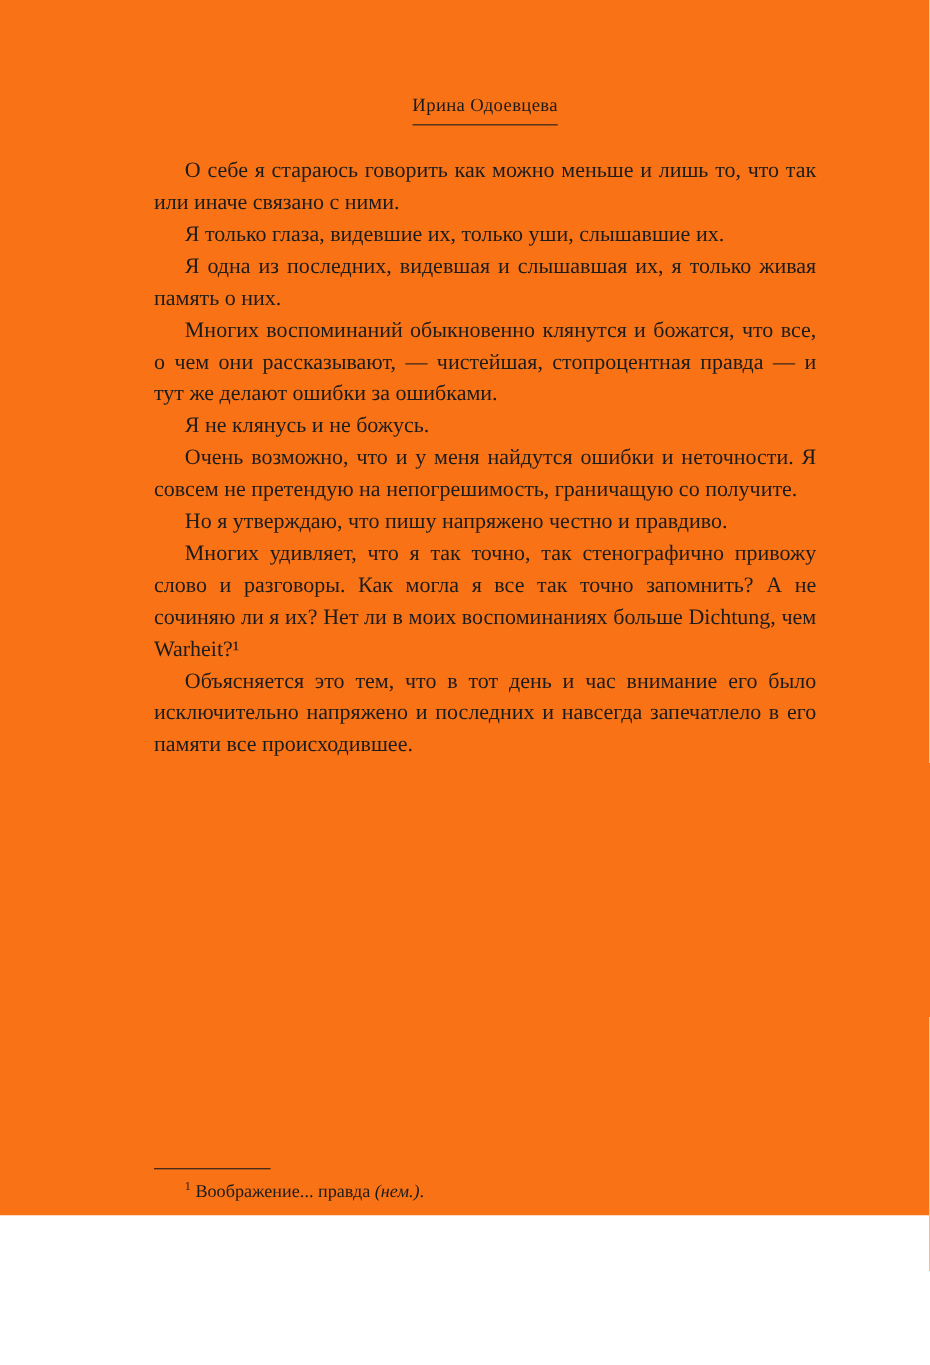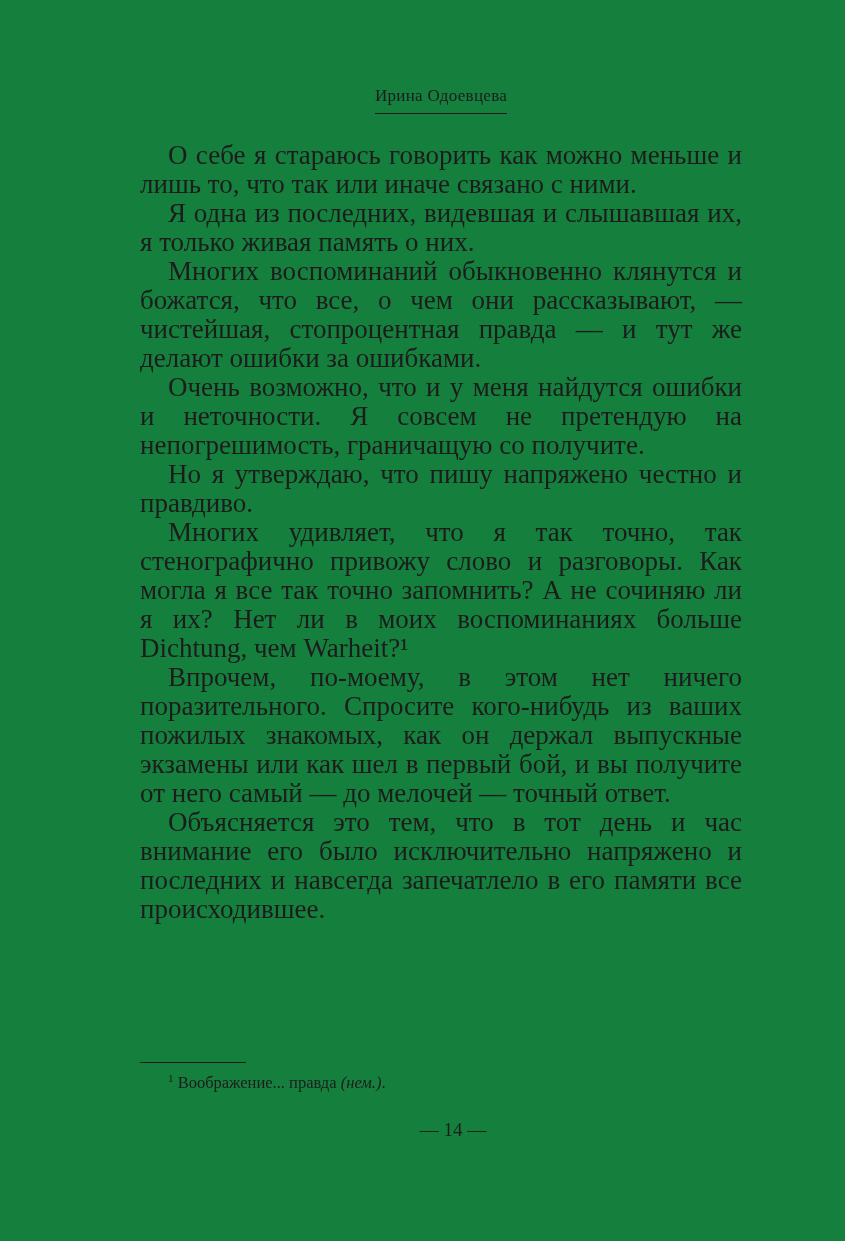--- a/index.html
+++ b/index.html
@@ -3,22 +3,22 @@
 <meta charset="utf-8">
 <style>
   html, body {
     margin: 0;
     padding: 0;
     background: #ffffff;
   }
   .page {
     position: relative;
     width: 845px;
-    height: 1241px;
-    background: #15803d;
+    height: 1105px;
+    background: #f97316;
     color: #1c1c1c;
     font-family: "Liberation Serif", "DejaVu Serif", serif;
     overflow: hidden;
     box-sizing: border-box;
   }
   .column {
     position: absolute;
     left: 140px;
     top: 0;
     width: 602px;
@@ -33,21 +33,21 @@
     line-height: 20px;
     letter-spacing: 0.3px;
     padding-bottom: 7px;
     border-bottom: 1px solid #1c1c1c;
   }
   .body-text {
     margin-top: 27px;
   }
   .body-text p.para {
     margin: 0;
-    font-size: 27px;
+    font-size: 20px;
     line-height: 29px;
     text-align: justify;
     text-indent: 28px;
   }
   .footnote-block {
     position: absolute;
     left: 140px;
     top: 1062px;
     width: 602px;
   }
@@ -84,26 +84,27 @@
 <div class="page">
 
   <div class="column">
     <div class="running-head-wrap">
       <span class="running-head">Ирина Одоевцева</span>
     </div>
 
     <div class="body-text">
 
     <p class="para">О себе я стараюсь говорить как можно меньше и лишь то, что так или иначе связано с ними.</p>
+        <p class="para">Я только глаза, видевшие их, только уши, слышавшие их.</p>
         <p class="para">Я одна из последних, видевшая и слышавшая их, я только живая память о них.</p>
         <p class="para">Многих воспоминаний обыкновенно клянутся и божатся, что все, о чем они рассказывают, — чистейшая, стопроцентная правда — и тут же делают ошибки за ошибками.</p>
+        <p class="para">Я не клянусь и не божусь.</p>
         <p class="para">Очень возможно, что и у меня найдутся ошибки и неточности. Я совсем не претендую на непогрешимость, граничащую со получите.</p>
         <p class="para">Но я утверждаю, что пишу напряжено честно и правдиво.</p>
         <p class="para">Многих удивляет, что я так точно, так стенографично привожу слово и разговоры. Как могла я все так точно запомнить? А не сочиняю ли я их? Нет ли в моих воспоминаниях больше Dichtung, чем Warheit?¹</p>
-        <p class="para">Впрочем, по-моему, в этом нет ничего поразительного. Спросите кого-нибудь из ваших пожилых знакомых, как он держал выпускные экзамены или как шел в первый бой, и вы получите от него самый — до мелочей — точный ответ.</p>
         <p class="para">Объясняется это тем, что в тот день и час внимание его было исключительно напряжено и последних и навсегда запечатлело в его памяти все происходившее.</p>
       </div>
   </div>
 
   <div class="footnote-block">
     <div class="footnote-rule"></div>
     <p class="footnote"><sup>1</sup><span> Воображение... правда </span><em>(нем.)</em><span>.</span></p>
   </div>
 
   <div class="page-number">— 14 —</div>

